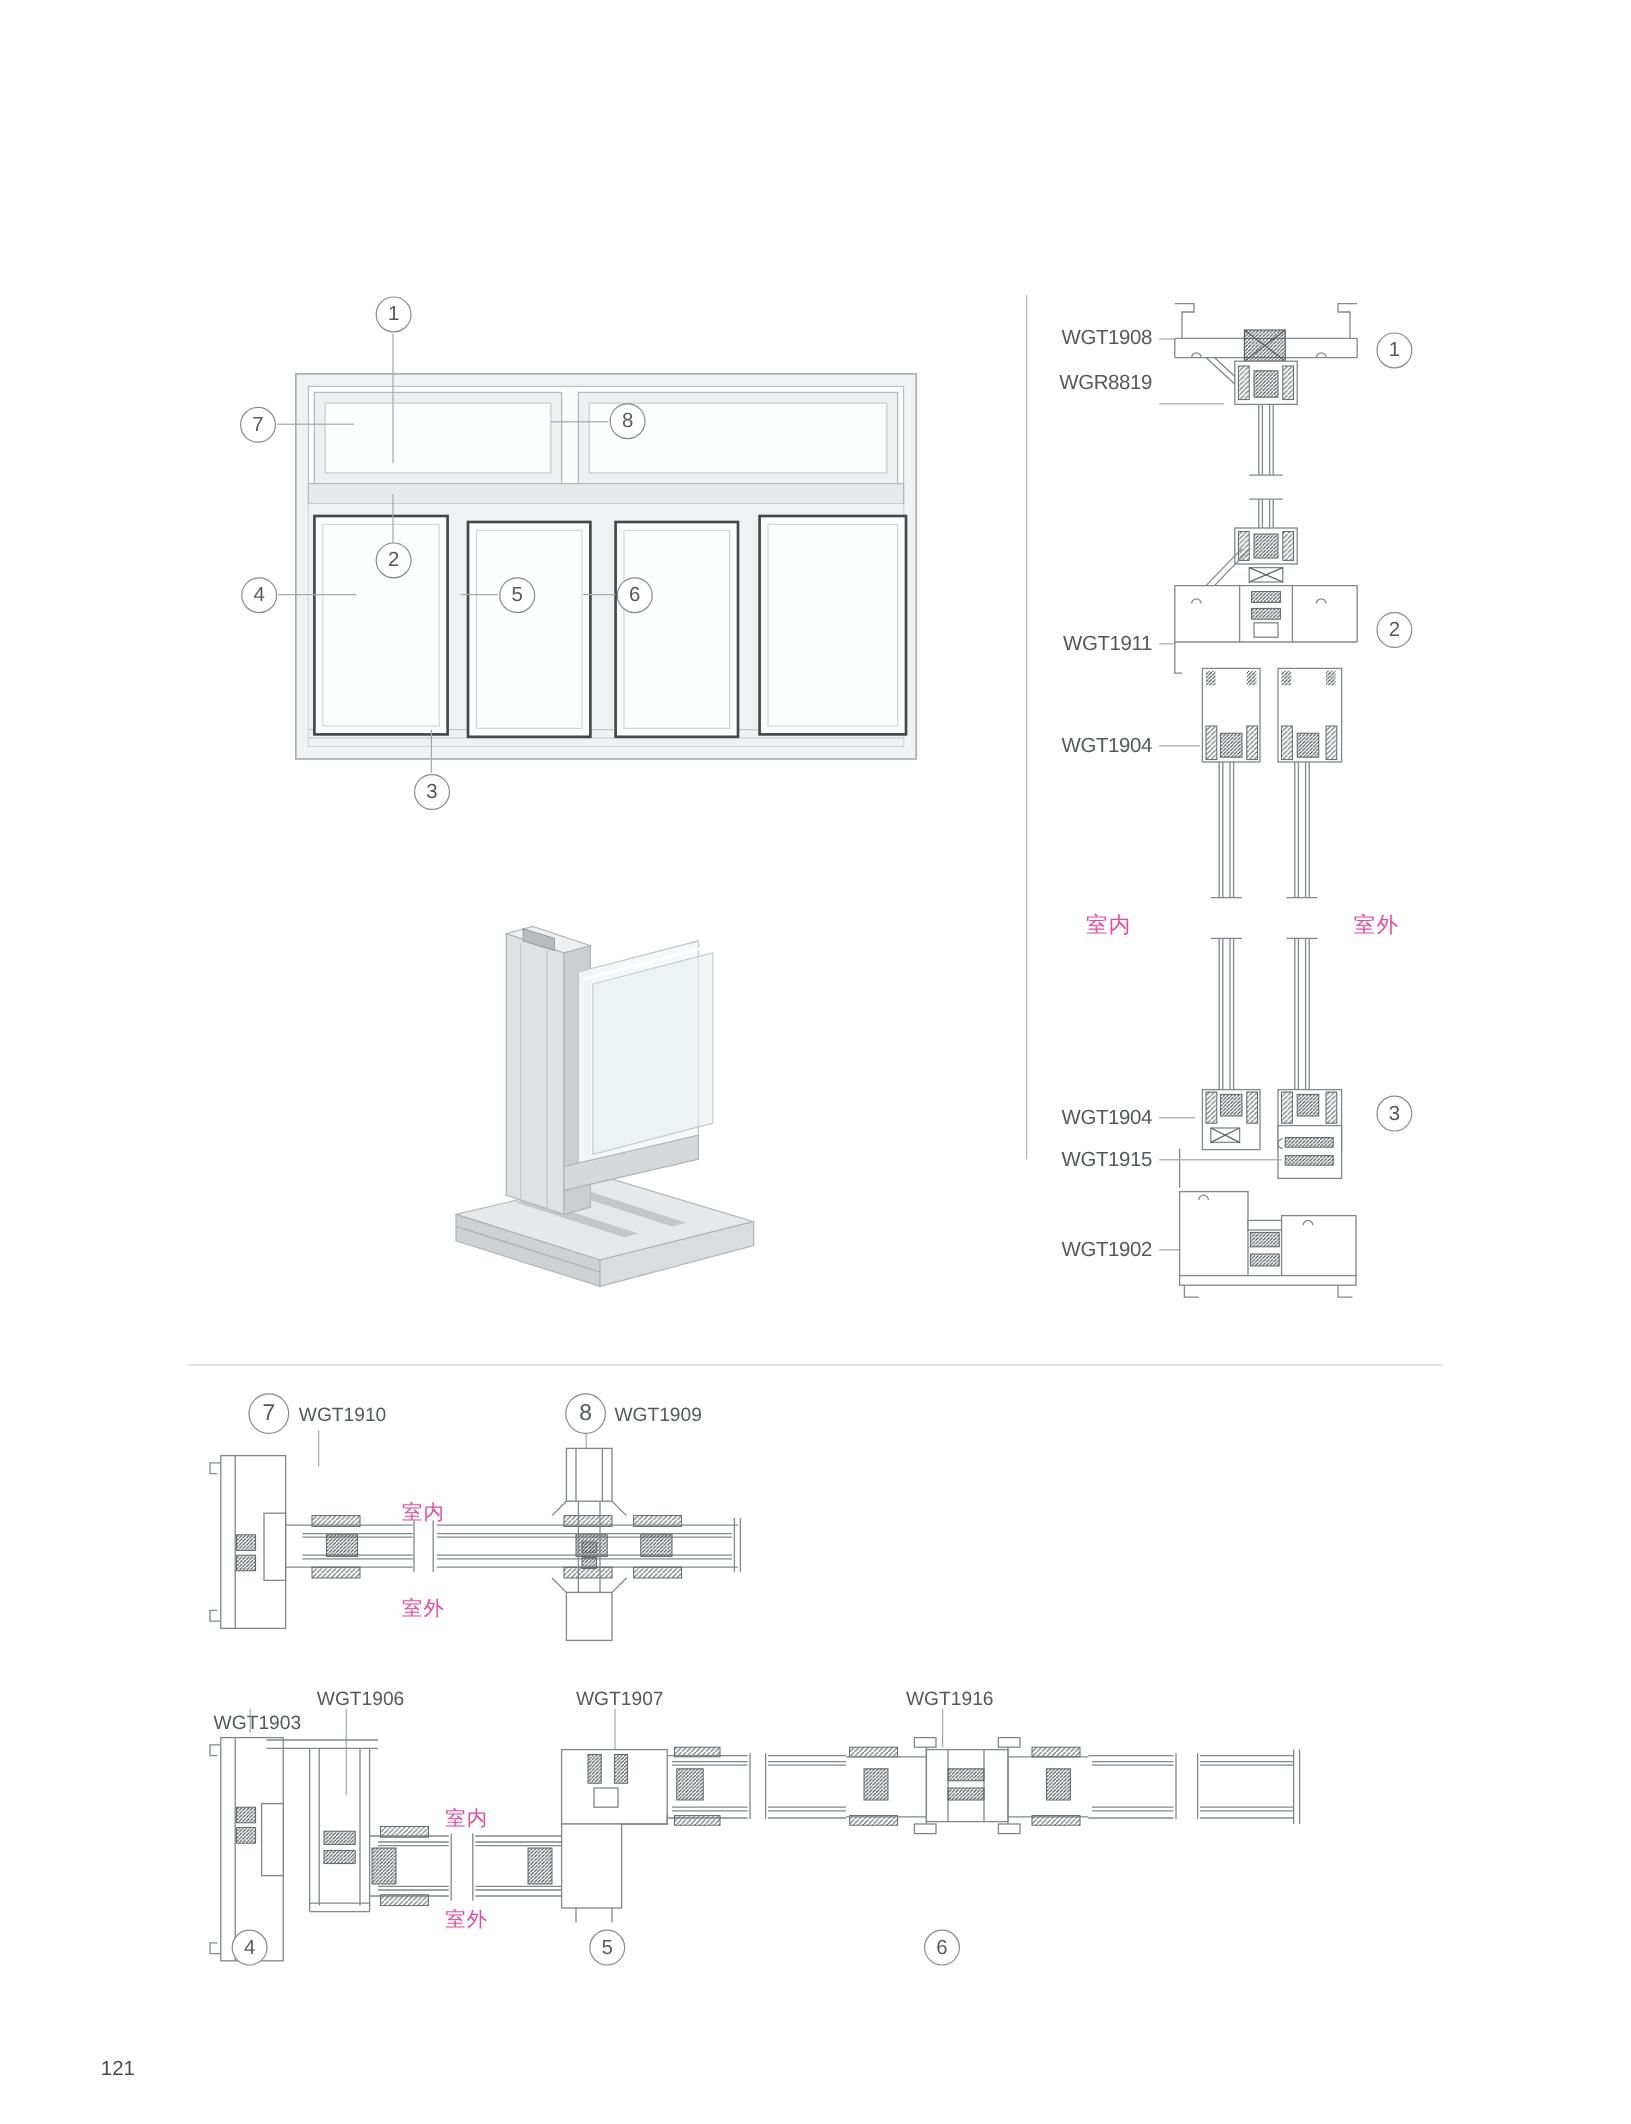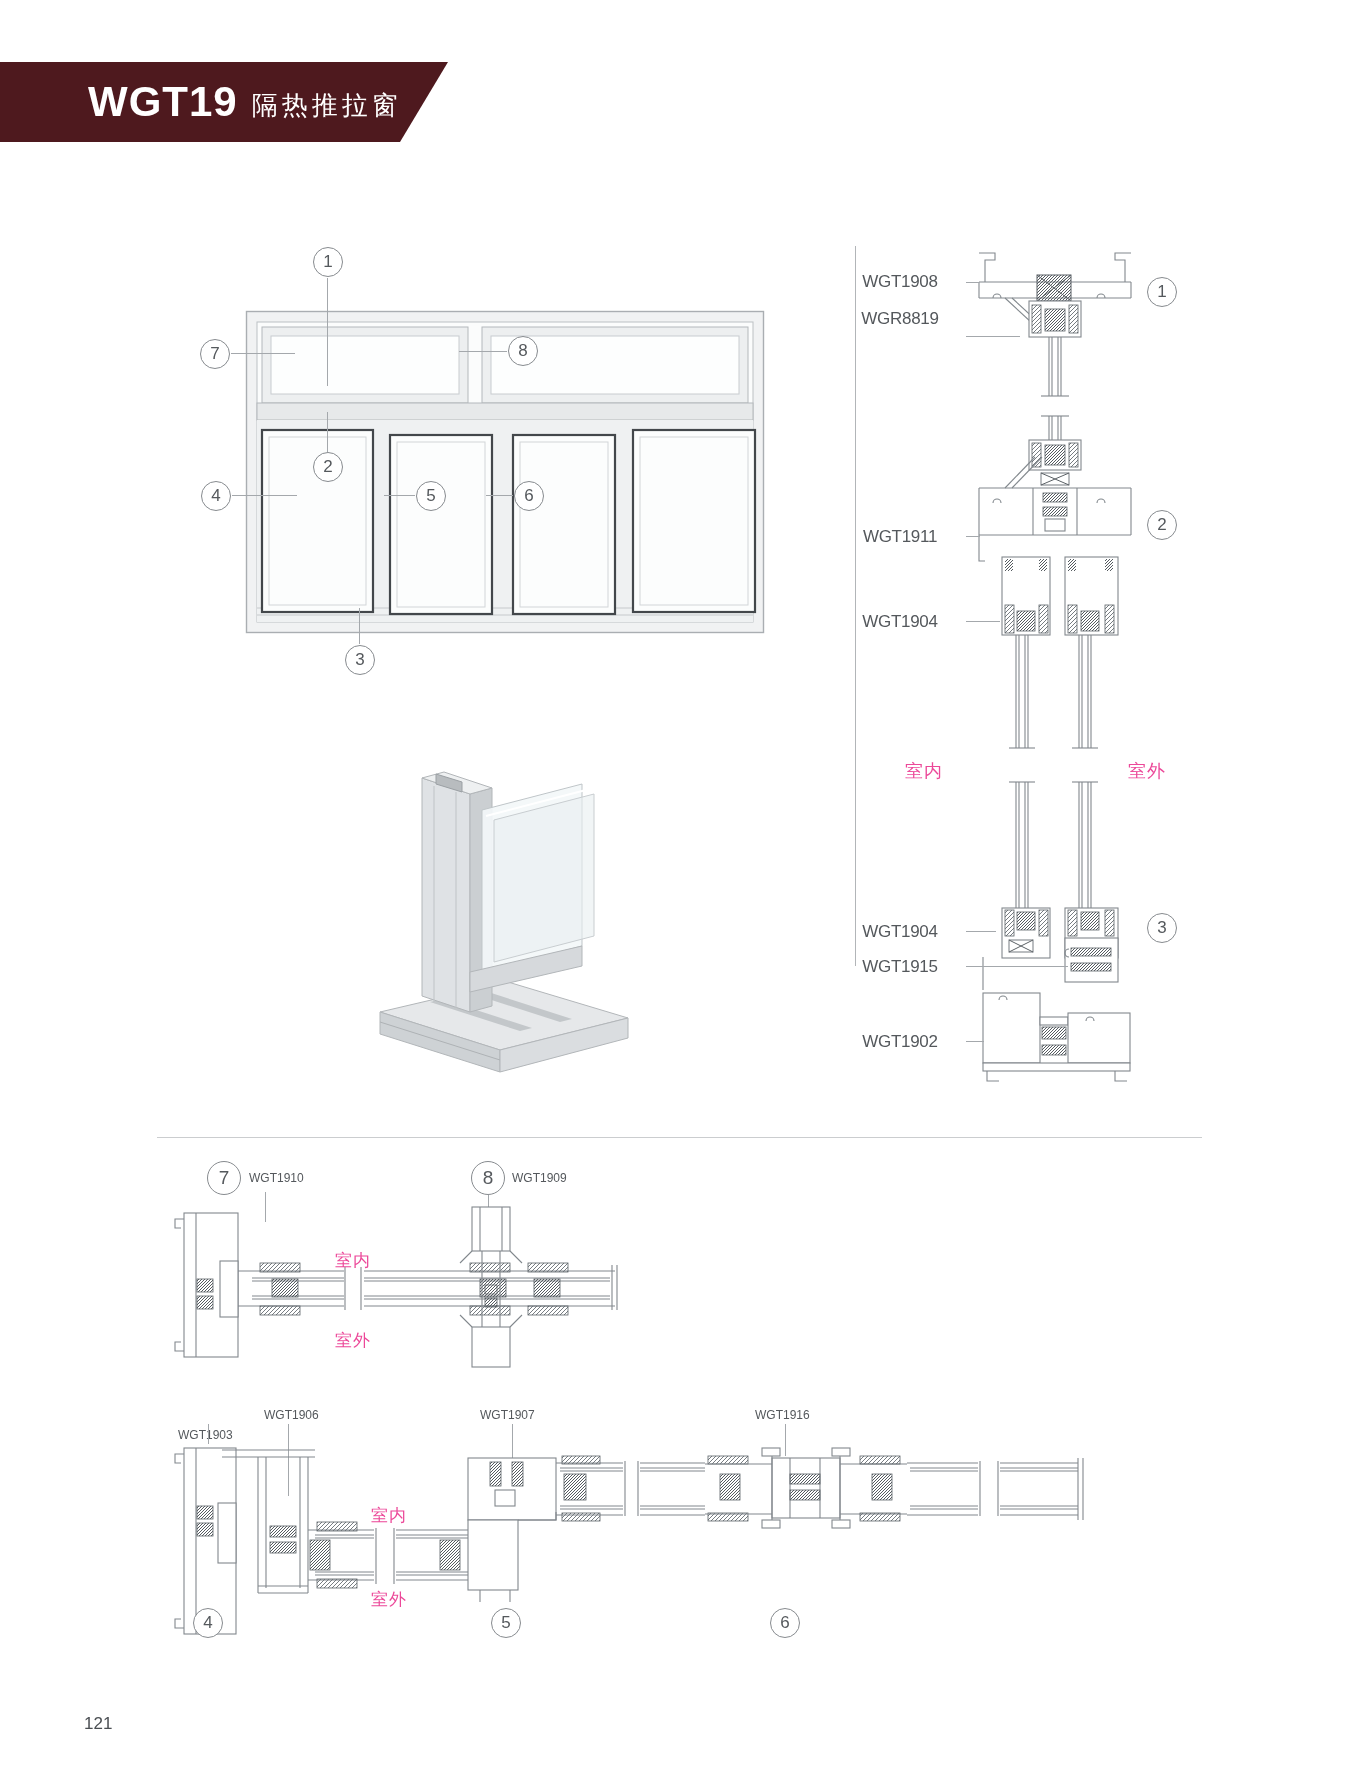--- a/index.html
+++ b/index.html
@@ -6,22 +6,22 @@
   .page{position:relative;width:1359px;height:1770px;background:#fff;overflow:hidden;
         font-family:"Liberation Sans",sans-serif;}
   .abs{position:absolute;}
   
   .banner{position:absolute;left:0;top:62px;width:448px;height:80px;background:#4e191e;
           clip-path:polygon(0 0,100% 0,calc(100% - 48px) 100%,0 100%);
           display:flex;align-items:center;padding-left:88px;box-sizing:border-box;color:#fff;}
   .banner .model{font-size:42px;font-weight:bold;letter-spacing:1px;}
   .banner .sub{font-size:26px;margin-left:14px;letter-spacing:4px;padding-top:6px;}
   
-  .lbl{position:absolute;font-size:12px;color:#54585c;white-space:nowrap;letter-spacing:0px;}
-  .lblR{position:absolute;width:120px;text-align:center;font-size:17px;color:#54585c;
+  .lbl{position:absolute;font-size:16px;color:#54585c;white-space:nowrap;letter-spacing:0px;}
+  .lblR{position:absolute;width:120px;text-align:right;font-size:17px;color:#54585c;
         white-space:nowrap;letter-spacing:-0.3px;}
   .cjk{position:absolute;font-size:17px;color:#ec4899;white-space:nowrap;letter-spacing:1px;}
   .cjk18{font-size:18px;}
   
   .circle{position:absolute;border:1.4px solid #878b8f;border-radius:50%;background:#fff;
           display:flex;align-items:center;justify-content:center;color:#55595d;box-sizing:border-box;}
   .c30{width:30px;height:30px;font-size:17px;}
   .c34{width:34px;height:34px;font-size:19px;}
   
   .hline{position:absolute;height:1px;background:#a4a8ac;}
@@ -32,24 +32,20 @@
   svg{display:block;}
   .ln{stroke:#82888d;stroke-width:1.1;fill:none;}
   .lnf{stroke:#82888d;stroke-width:1.1;fill:#ffffff;}
   .lnd{stroke:#5b6166;stroke-width:1;fill:none;}
 </style>
 </head>
 <body>
 
 <div class="page">
 
-  <div class="banner">
-    <span class="model">WGT19</span>
-    <span class="sub">隔热推拉窗</span>
-  </div>
 
   <div class="abs" style="left:245px;top:310px;">
     <svg width="520" height="325" viewBox="0 0 520 325">
       <rect x="1.5" y="1.5" width="517" height="321" fill="#f1f2f3" stroke="#aaaeb2" stroke-width="1.4"></rect>
       <rect x="12" y="12" width="496" height="300" fill="#fbfcfc" stroke="#bcc0c3" stroke-width="1"></rect>
 
       <rect x="17" y="17" width="206" height="76" fill="#edeff0" stroke="#b4b8bb"></rect>
       <rect x="26" y="26" width="188" height="58" fill="#fdfefe" stroke="#c8cccf"></rect>
       <rect x="237" y="17" width="266" height="76" fill="#edeff0" stroke="#b4b8bb"></rect>
       <rect x="246" y="26" width="248" height="58" fill="#fdfefe" stroke="#c8cccf"></rect>

